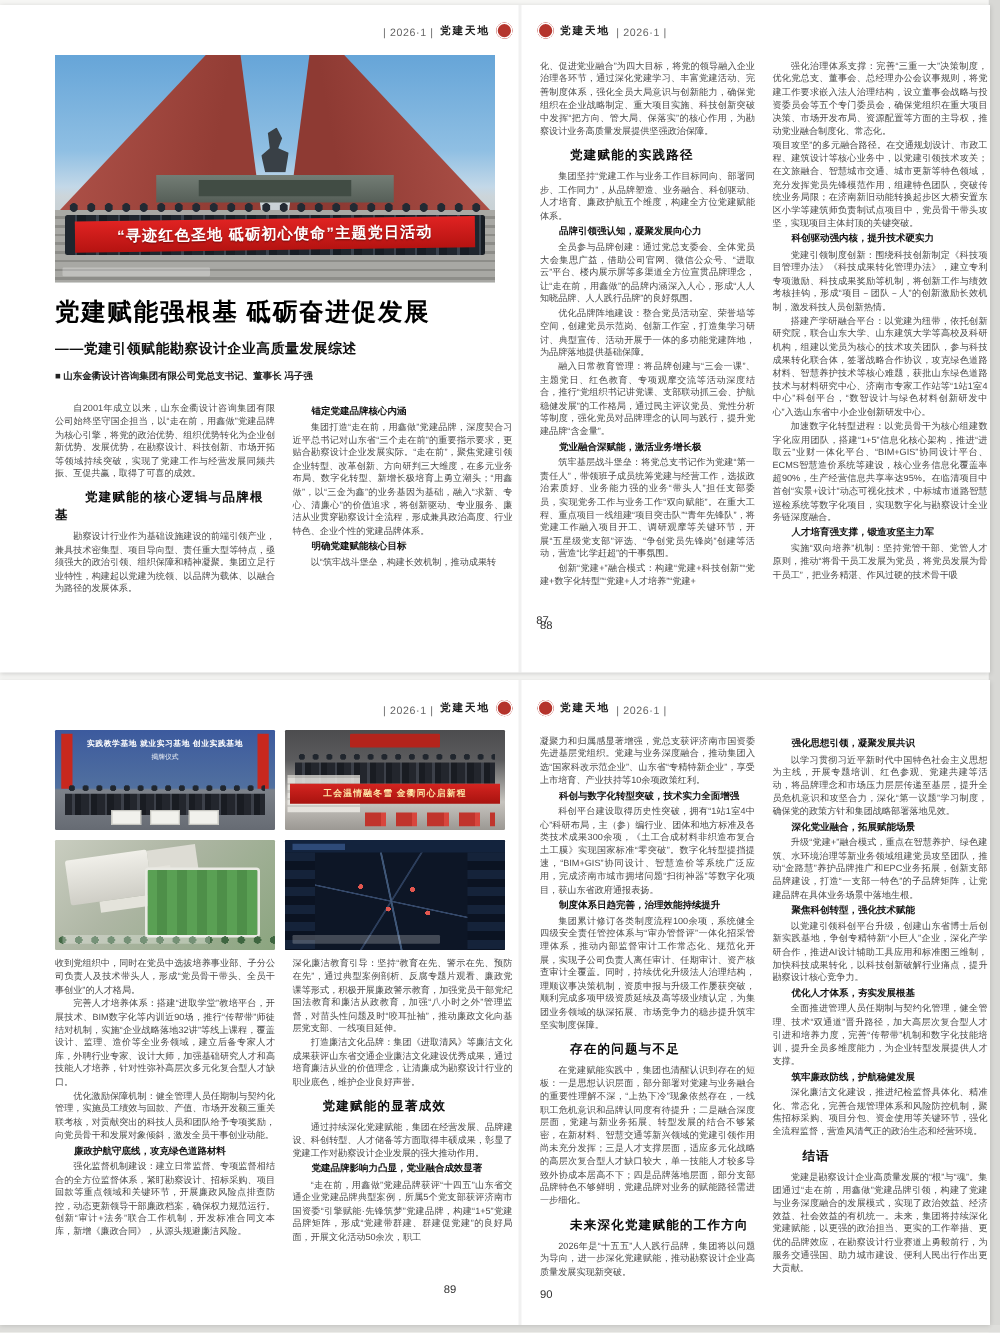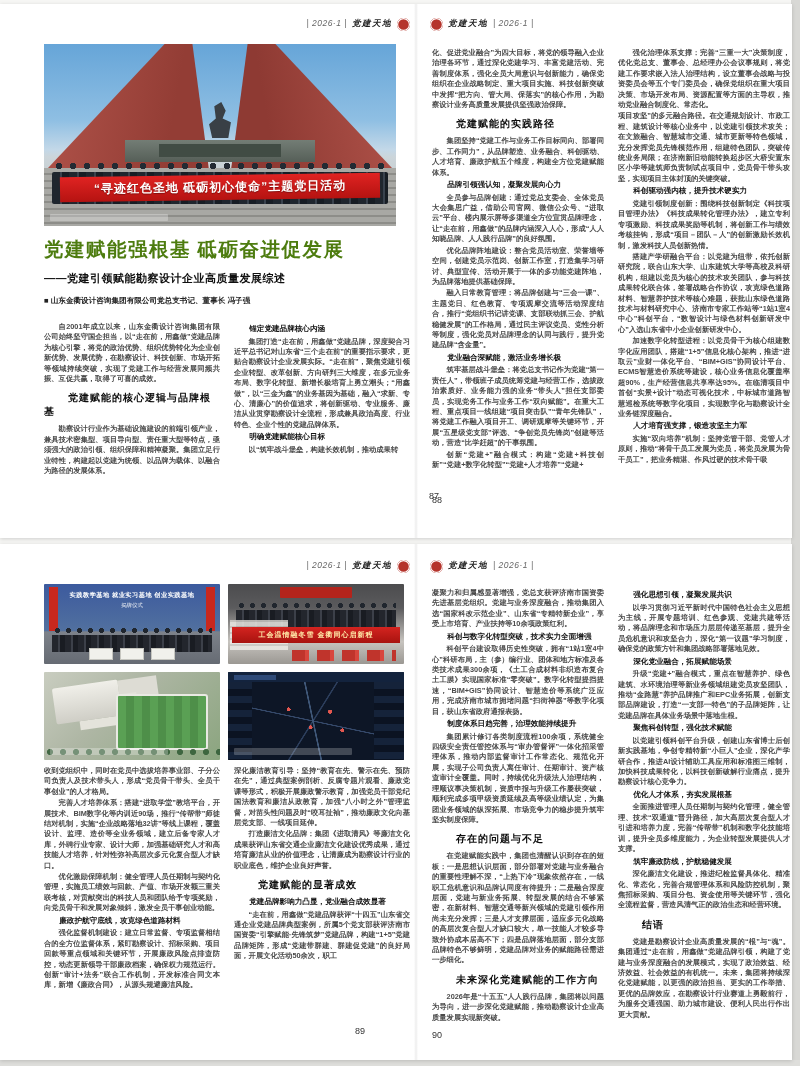--- a/index.html
+++ b/index.html
@@ -8,42 +8,42 @@
   .edge-bottom{position:absolute;left:0;bottom:0;width:100%;height:6px;background:#dededb;}
   .sheet{position:absolute;left:0;width:792px;background:#fff;box-shadow:0 1px 4px rgba(0,0,0,.16);overflow:hidden;}
   #sheet1{top:4px;height:534px;}
   #sheet2{top:544px;height:516px;}
   .gutter{position:absolute;left:414px;top:0;width:4px;height:100%;
           background:linear-gradient(90deg,transparent,rgba(0,0,0,.07),transparent);}
   .page{position:absolute;top:0;height:100%;}
   .pgL{left:30px;width:380px;}
   .pgR{left:424px;width:366px;}
 
-  .hdr{position:absolute;display:flex;align-items:flex-start;gap:5px;font-size:8.5px;color:#444;font-style:italic;}
+  .hdr{position:absolute;display:flex;align-items:flex-end;gap:5px;font-size:8.5px;color:#444;}
   .hdr-r{top:14px;right:0;}
   .hdr-l{top:14px;left:6px;}
   .jname{font-weight:bold;letter-spacing:1.5px;color:#1d1d1d;}
   .jissue{color:#666;letter-spacing:.5px;}
   .logo{width:13px;height:13px;border-radius:50%;background:#b5342c;
         box-shadow:inset 0 0 0 1.2px #fff, inset 0 0 0 3px #b5342c;flex:0 0 auto;}
   .pn{position:absolute;font-size:9px;color:#333;}
 
   .cols{position:absolute;display:flex;gap:14px;}
   .col{overflow:hidden;height:100%;}
   .pgL .col{width:176px;}
   .pgR .col{width:172px;}
-  .para{font-size:7.3px;line-height:10.4px;text-align:justify;text-indent:2em;color:#4a4a4a;margin:0 0 1px;font-weight:bold;}
+  .para{font-size:7.3px;line-height:10.4px;text-align:justify;text-indent:2em;color:#4a4a4a;margin:0 0 1px;}
   .para.flush{text-indent:0;}
   .sub-head{font-size:7.6px;font-weight:bold;color:#141414;text-indent:2em;line-height:10.6px;margin:2px 0;}
   .sec-head{font-size:10px;font-weight:bold;font-family:"Liberation Serif",serif;color:#0d0d0d;
             text-indent:2.4em;letter-spacing:1px;margin:7px 0 5px;}
 
   
   .art-head{position:absolute;top:232px;left:14px;width:352px;}
-  .art-title{font-size:19.5px;font-weight:900;font-family:"Liberation Serif",serif;color:#4d7c0f;
+  .art-title{font-size:19.5px;font-weight:900;font-family:"Liberation Serif",serif;color:#000000;
              letter-spacing:1.5px;margin:0;}
   .art-sub{font-size:11px;font-weight:bold;color:#101010;margin:8px 0 0;letter-spacing:.5px;}
   .art-author{font-size:7.6px;font-weight:bold;color:#222;margin:10px 0 0;}
 
   
   .photo87{position:absolute;top:40px;left:14px;width:352px;height:182px;overflow:hidden;
            background:linear-gradient(180deg,#66a5d8 0%,#8fbfe3 42%,#c3d8e8 58%,#ccd5da 62%,#b9bdb9 100%);}
   .mon{position:absolute;bottom:58px;height:150px;
        background:linear-gradient(100deg,#b2544b 0%,#933d35 75%),
                   repeating-linear-gradient(180deg,rgba(255,255,255,.05) 0 3px,transparent 3px 6px);}
@@ -279,20 +279,21 @@
             <div class="para flush">收到党组织中，同时在党员中选拔培养事业部、子分公司负责人及技术带头人，形成“党员骨干带头、全员干事创业”的人才格局。</div>
             <div class="para">完善人才培养体系：搭建“进取学堂”教培平台，开展技术、BIM数字化等内训近90场，推行“传帮带”师徒结对机制，实施“企业战略落地32讲”等线上课程，覆盖设计、监理、造价等全业务领域，建立后备专家人才库，外聘行业专家、设计大师，加强基础研究人才和高技能人才培养，针对性弥补高层次多元化复合型人才缺口。</div>
             <div class="para">优化激励保障机制：健全管理人员任期制与契约化管理，实施员工绩效与回款、产值、市场开发额三重关联考核，对贡献突出的科技人员和团队给予专项奖励，向党员骨干和发展对象倾斜，激发全员干事创业动能。</div>
             <div class="sub-head">廉政护航守底线，攻克绿色道路材料</div>
             <div class="para">强化监督机制建设：建立日常监督、专项监督相结合的全方位监督体系，紧盯勘察设计、招标采购、项目回款等重点领域和关键环节，开展廉政风险点排查防控，动态更新领导干部廉政档案，确保权力规范运行。创新“审计+法务”联合工作机制，开发标准合同文本库，新增《廉政合同》，从源头规避廉洁风险。</div>
           </div>
         <div class="col">
             <div class="para flush">深化廉洁教育引导：坚持“教育在先、警示在先、预防在先”，通过典型案例剖析、反腐专题片观看、廉政党课等形式，积极开展廉政警示教育，加强党员干部党纪国法教育和廉洁从政教育，加强“八小时之外”管理监督，对苗头性问题及时“咬耳扯袖”，推动廉政文化向基层党支部、一线项目延伸。</div>
             <div class="para">打造廉洁文化品牌：集团《进取清风》等廉洁文化成果获评山东省交通企业廉洁文化建设优秀成果，通过培育廉洁从业的价值理念，让清廉成为勘察设计行业的职业底色，维护企业良好声誉。</div>
             <div class="sec-head">党建赋能的显著成效</div>
+            <div class="para">通过持续深化党建赋能，集团在经营发展、品牌建设、科创转型、人才储备等方面取得丰硕成果，彰显了党建工作对勘察设计企业发展的强大推动作用。</div>
             <div class="sub-head">党建品牌影响力凸显，党业融合成效显著</div>
             <div class="para">“走在前，用鑫做”党建品牌获评“十四五”山东省交通企业党建品牌典型案例，所属5个党支部获评济南市国资委“引擎赋能·先锋筑梦”党建品牌，构建“1+5”党建品牌矩阵，形成“党建带群建、群建促党建”的良好局面，开展文化活动50余次，职工</div>
           </div>
       </div>
       <div class="pn" style="top:482px;left:325px;">89</div>
     </div>
 
     <div class="page pgR">
       <div class="hdr hdr-l" style="top:16px;">
         <span class="logo"></span>

